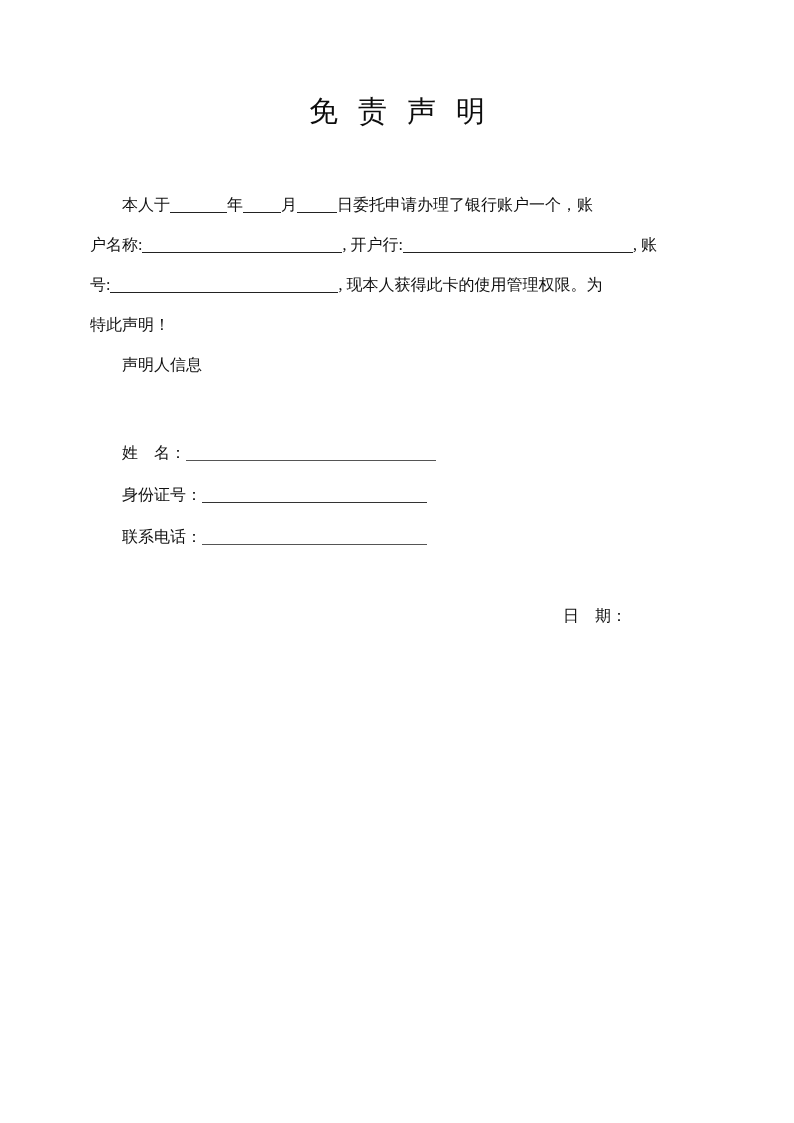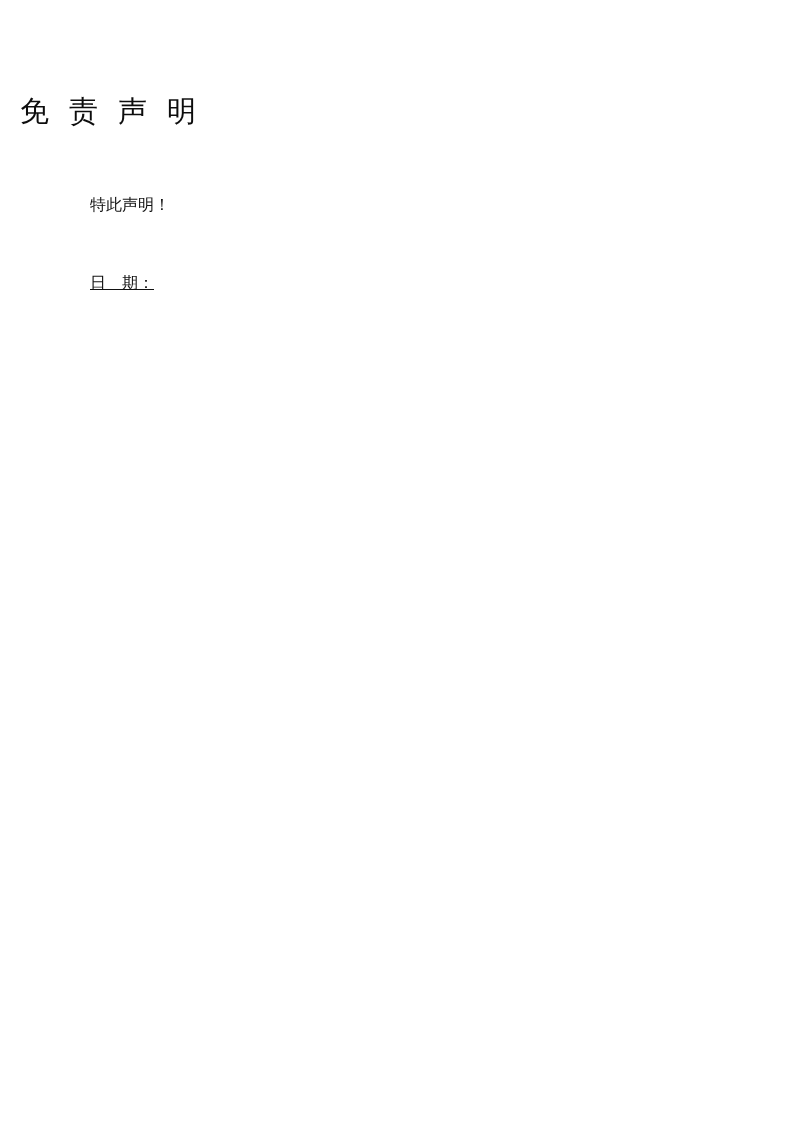--- a/index.html
+++ b/index.html
@@ -14,21 +14,21 @@
     background: #ffffff;
     color: #111111;
     font-family: "Liberation Serif", "DejaVu Serif", serif;
     overflow: hidden;
   }
   .doc-title {
     position: absolute;
     top: 92px;
     left: 0;
     width: 794px;
-    text-align: left;
+    text-align: center;
     font-size: 29px;
     letter-spacing: 20px;
     text-indent: 20px; 
     white-space: nowrap;
     color: #0d0d0d;
   }
   .body-text {
     position: absolute;
     left: 90px;
     top: 185px;
@@ -63,41 +63,50 @@
   .sig-row {
     height: 42px;
     line-height: 42px;
     white-space: nowrap;
   }
   .b-name  { width: 250px; border-bottom-color: #555555; }
   .b-idno  { width: 225px; border-bottom-color: #333333; }
   .b-phone { width: 225px; border-bottom-color: #555555; }
   .date-row {
     margin-top: 37px;
+    margin-left: 473px;
     height: 42px;
     line-height: 42px;
     white-space: nowrap;
-    text-decoration: underline;
   }
 </style>
 </head>
 <body>
 
 <div class="page">
 
   <div class="doc-title">免责声明</div>
 
   <div class="body-text">
 
+    <div class="line indent"><span>本人于</span><span class="blank b-year"></span><span>年</span><span class="blank b-month"></span><span>月</span><span class="blank b-day"></span><span>日委托申请办理了银行账户一个，账</span></div>
 
+    <div class="line"><span>户名称:</span><span class="blank b-accname"></span><span>, 开户行:</span><span class="blank b-bank"></span><span>, 账</span></div>
 
+    <div class="line"><span>号:</span><span class="blank b-accno"></span><span>, 现本人获得此卡的使用管理权限。为</span></div>
 
 
 
 
     <div class="line"><span>特此声明！</span></div>
 
+    <div class="line indent"><span>声明人信息</span></div>
 
+    <div class="sig-block">
+      <div class="sig-row indent"><span>姓　名：</span><span class="blank b-name"></span></div>
+      <div class="sig-row indent"><span>身份证号：</span><span class="blank b-idno"></span></div>
+      <div class="sig-row indent"><span>联系电话：</span><span class="blank b-phone"></span></div>
+    </div>
 
     <div class="date-row"><span>日　期：</span></div>
 
   </div>
 </div>
 
 </body></html>

